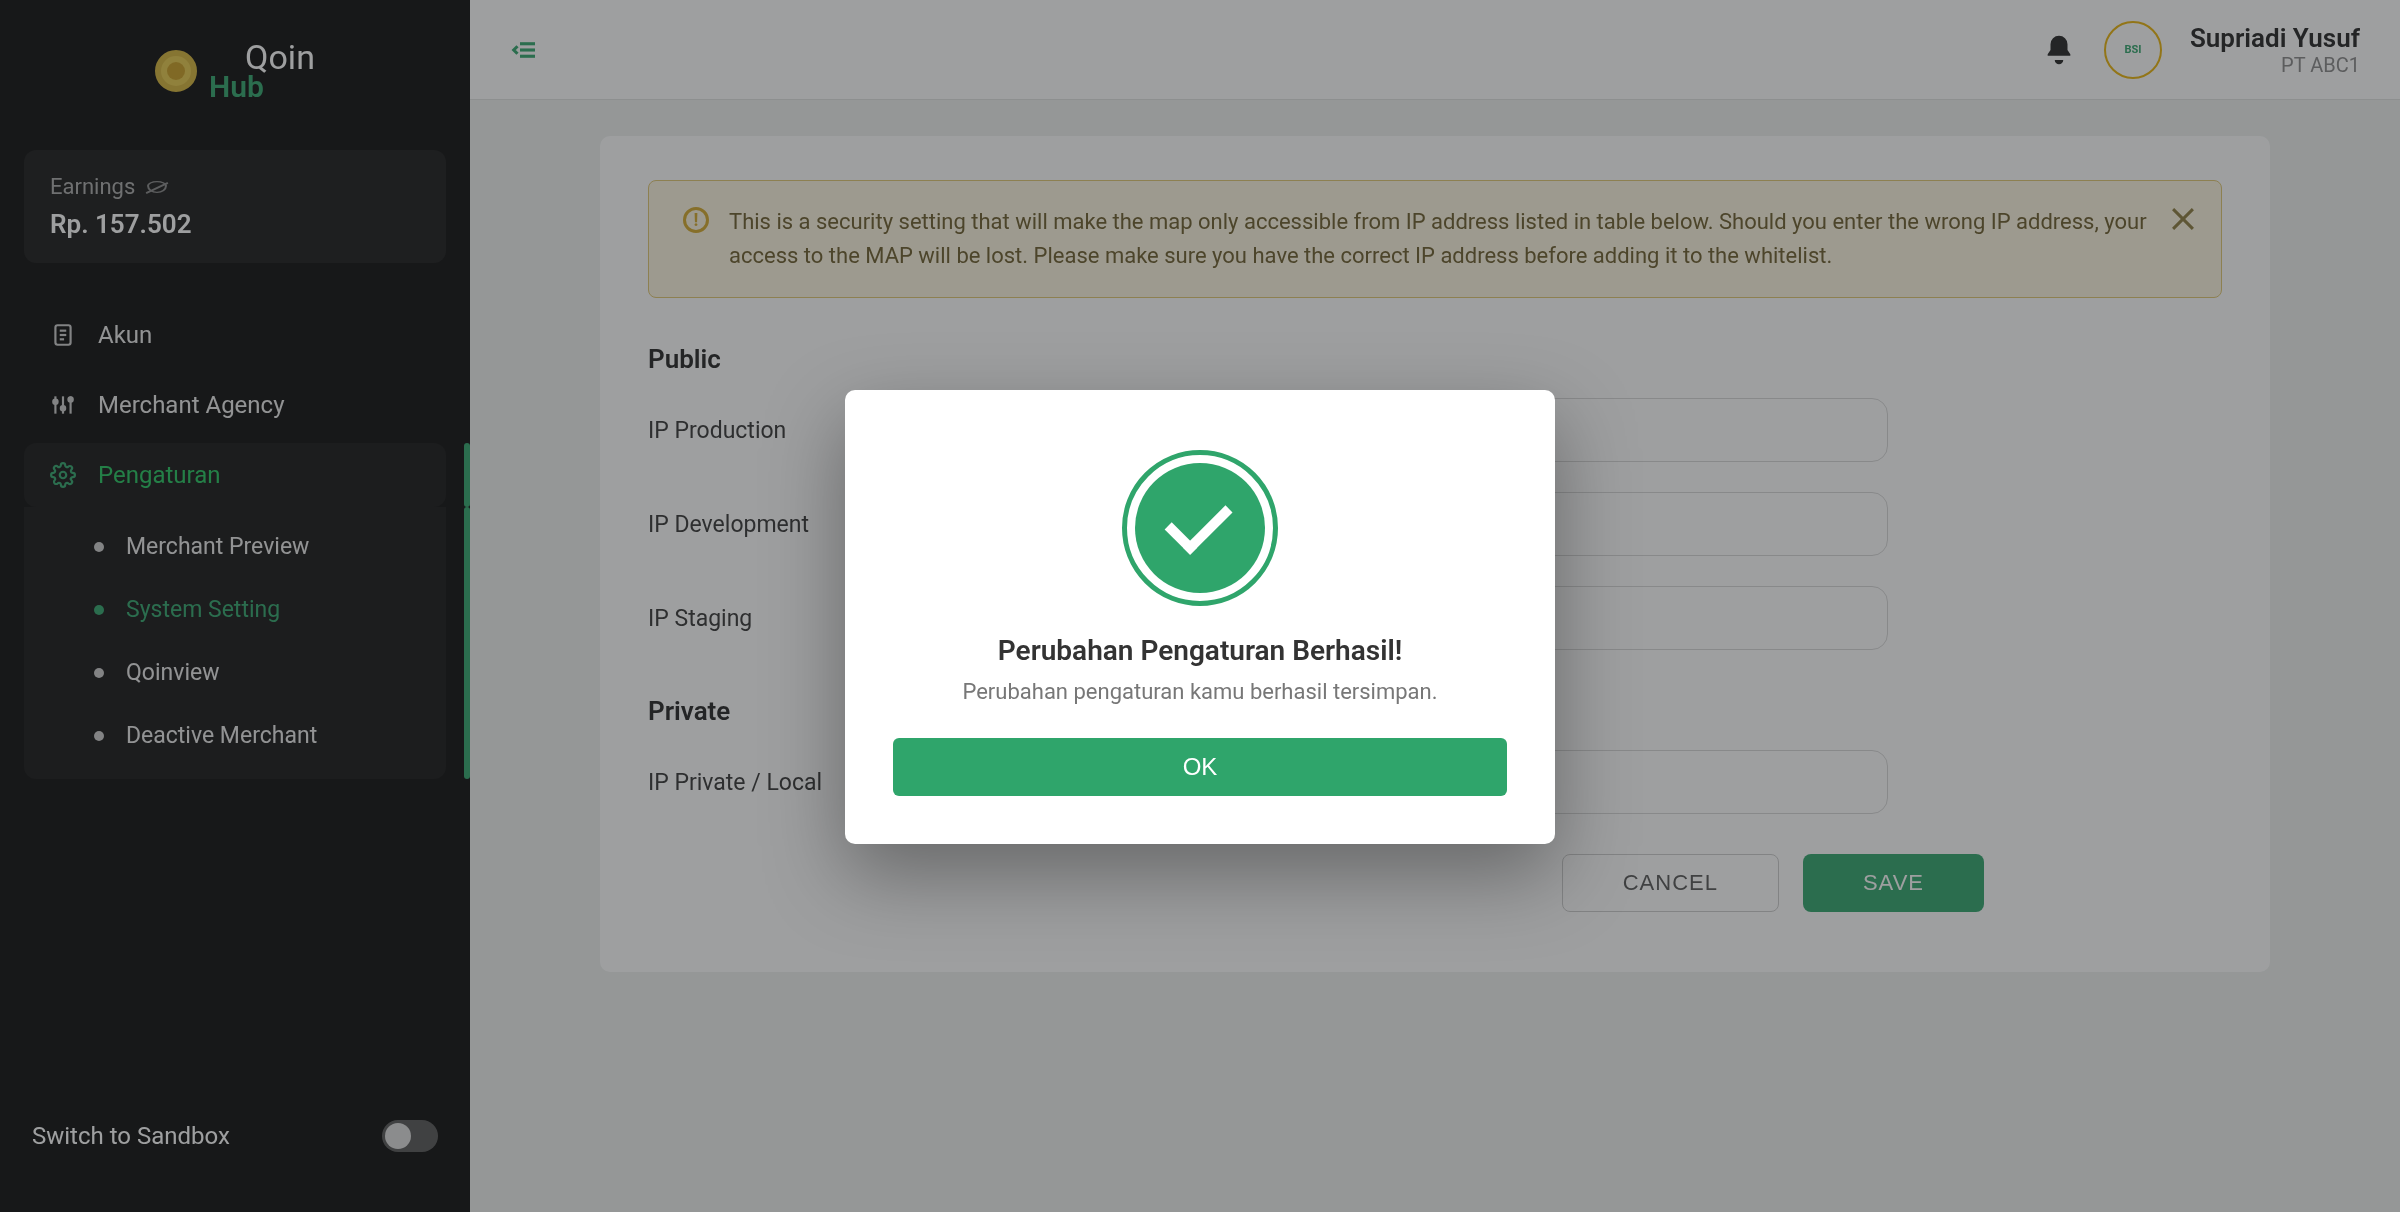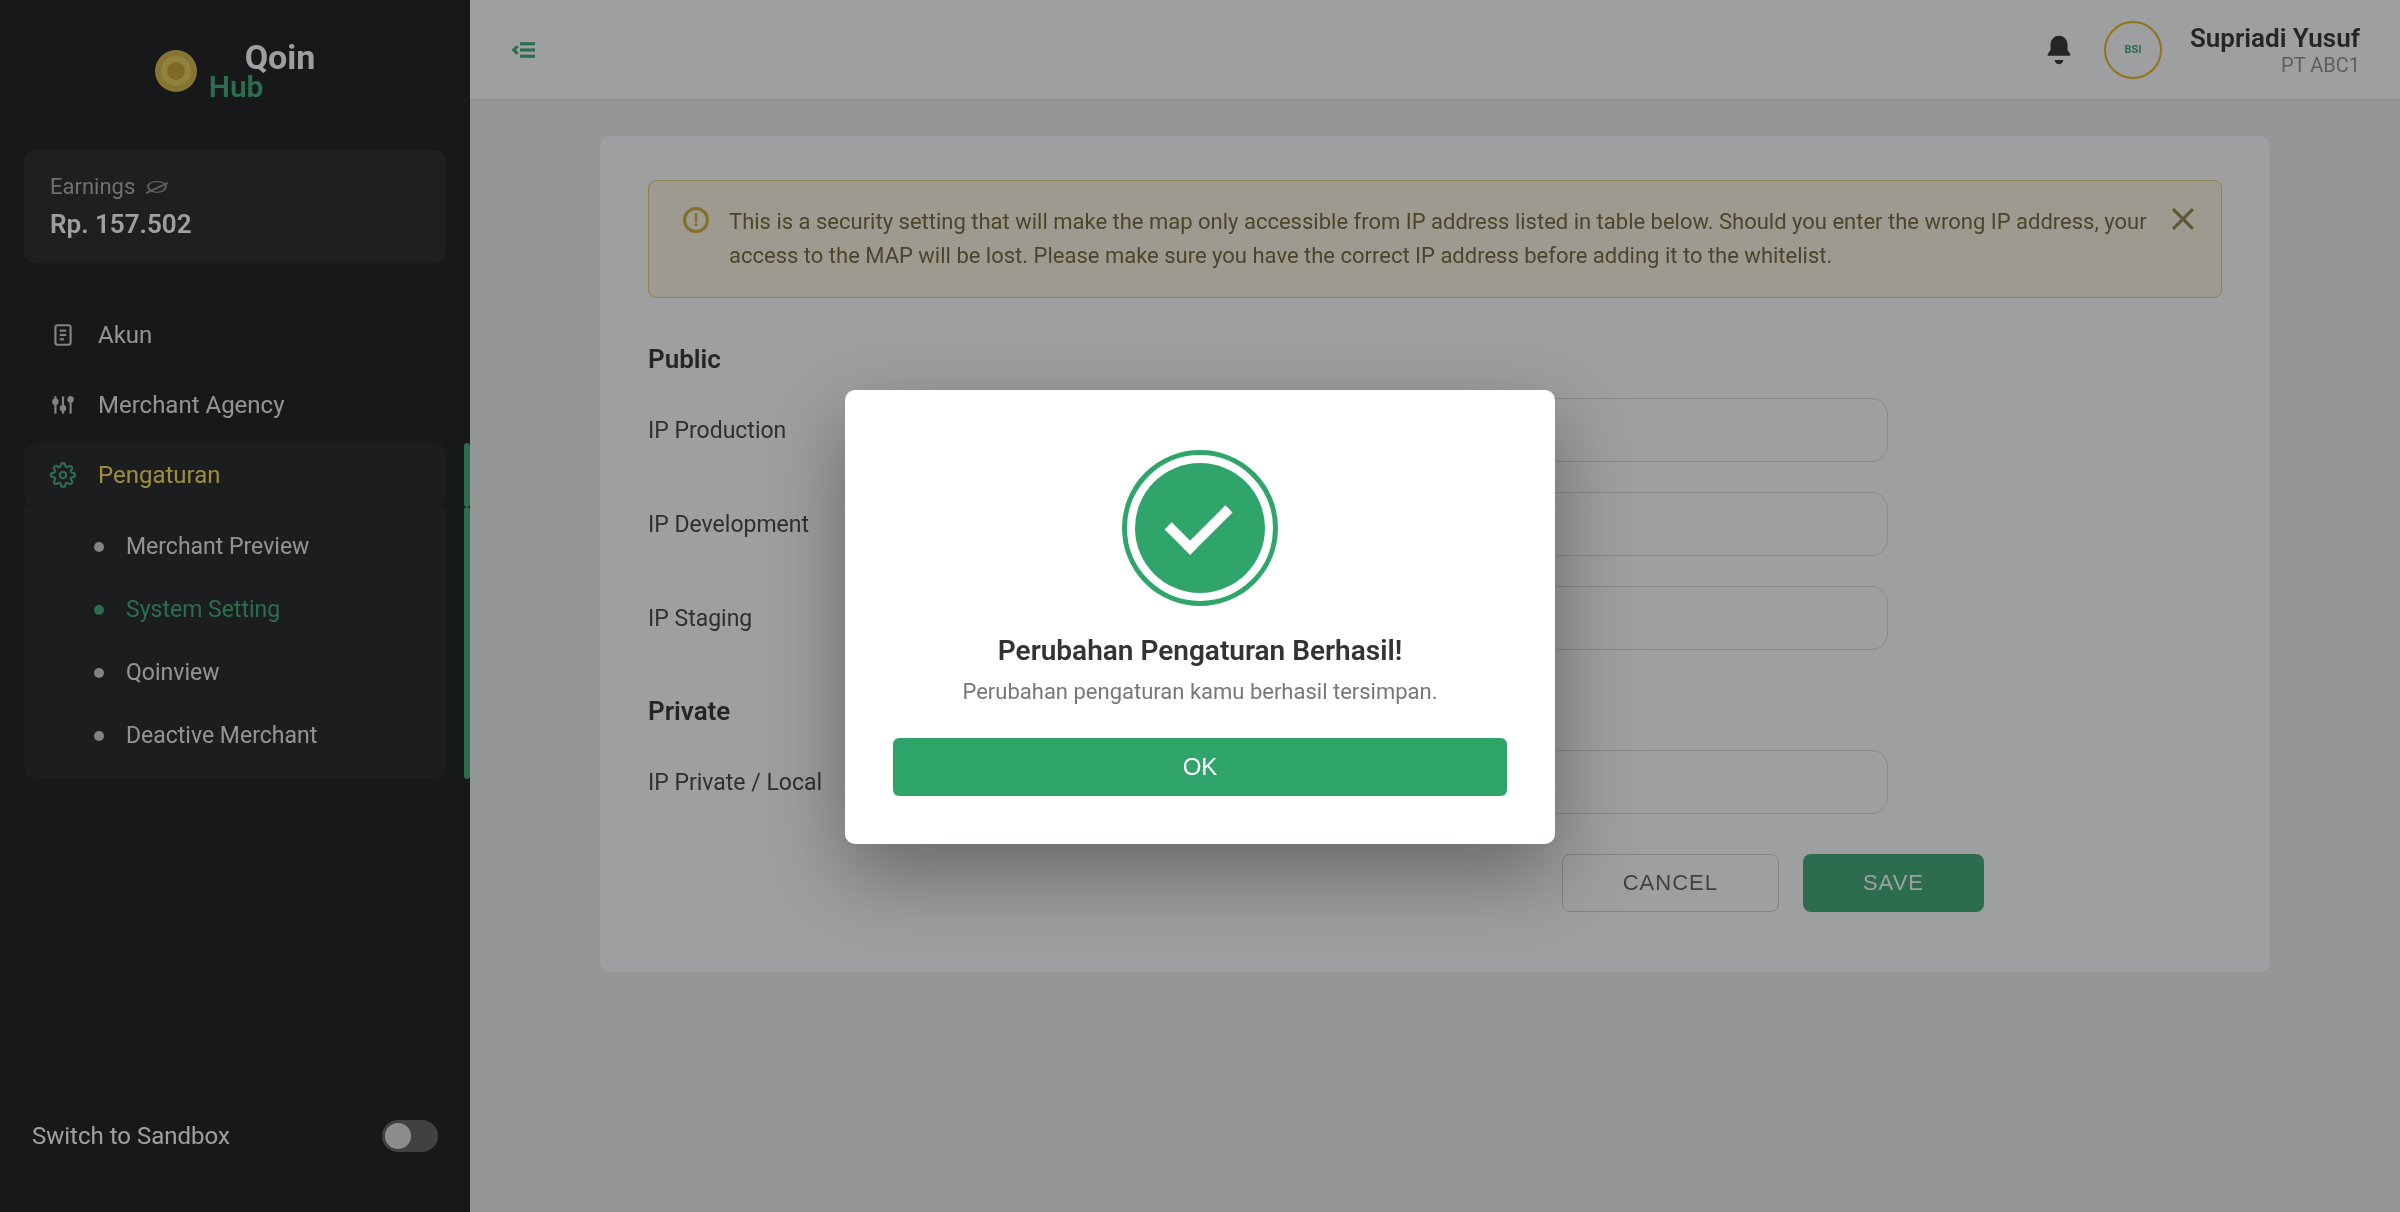--- a/index.html
+++ b/index.html
@@ -17,36 +17,36 @@
   background: #0a0a0a;
   color: #fff;
   display: flex;
   flex-direction: column;
   padding: 40px 24px;
 }
 .logo { display: flex; align-items: center; gap: 12px; margin: 0 auto 48px; }
 .logo-coin { width: 42px; height: 42px; border-radius: 50%; background: #e6c84a; border: 6px solid #d4b338; position: relative; }
 .logo-coin::after { content:''; position:absolute; inset:6px; border-radius:50%; background:#c99d20; }
 .logo-text { display:flex; flex-direction:column; line-height:1; }
-.logo-text .q { font-size: 34px; font-weight: 700; color:#fff;margin-left:36px; }
+.logo-text .q { font-size: 34px; font-weight: 400; color:#fff;margin-left:36px; }
 .logo-text .h { font-size: 30px; font-weight: 600; color:#2fa56b; margin-top:-2px;}
 .earn-card {
   background: rgba(255,255,255,0.05);
   border-radius: 12px;
   padding: 24px 26px;
   margin-bottom: 40px;
 }
 .earn-label { display:flex; align-items:center; gap:12px; color:#aaa; font-size:22px; margin-bottom:10px;}
 .earn-eye { width:20px; height:20px; position:relative; }
 .earn-eye::before { content:''; position:absolute; inset:0; border:2px solid #888; border-radius:50% 50% 50% 50% / 40% 40% 60% 60%; transform:scaleY(0.6);}
 .earn-eye::after { content:''; position:absolute; left:-2px; top:50%; width:24px; height:2px; background:#888; transform:rotate(-25deg);}
 .earn-amount { font-size: 26px; font-weight:600; }
 .nav { display:flex; flex-direction:column; gap:6px; }
 .nav-item { display:flex; align-items:center; gap:22px; padding:18px 26px; border-radius:12px; font-size:24px; color:#e9e9e9; cursor:pointer;}
-.nav-item.active { background: rgba(255,255,255,0.04); color:#fde047; position:relative;}
+.nav-item.active { background: rgba(255,255,255,0.04); color:#22c55e; position:relative;}
 .nav-item.active::after { content:''; position:absolute; right:-24px; top:0; bottom:0; width:6px; background:#2fa56b; border-radius:4px;}
 .nav-ic { width:26px; height:26px; display:flex; align-items:center; justify-content:center; font-size:24px; color:#ccc;}
 .nav-item.active .nav-ic { color:#2fa56b; }
 .sub { background: rgba(255,255,255,0.04); border-radius:0 0 12px 12px; padding:8px 0 12px; margin-top:-6px; position:relative;}
 .sub::after { content:''; position:absolute; right:-24px; top:0; bottom:0; width:6px; background:#2fa56b; border-radius:4px;}
 .sub-item { display:flex; align-items:center; gap:22px; padding:18px 26px 18px 70px; font-size:23px; color:#e9e9e9; cursor:pointer;}
 .sub-dot { width:10px; height:10px; border-radius:50%; background:#ccc; flex-shrink:0;}
 .sub-item.active { color:#2fa56b; }
 .sub-item.active .sub-dot { background:#2fa56b;}
 .switch-row { margin-top:auto; display:flex; align-items:center; justify-content:space-between; padding:12px 8px 20px; font-size:24px;}

